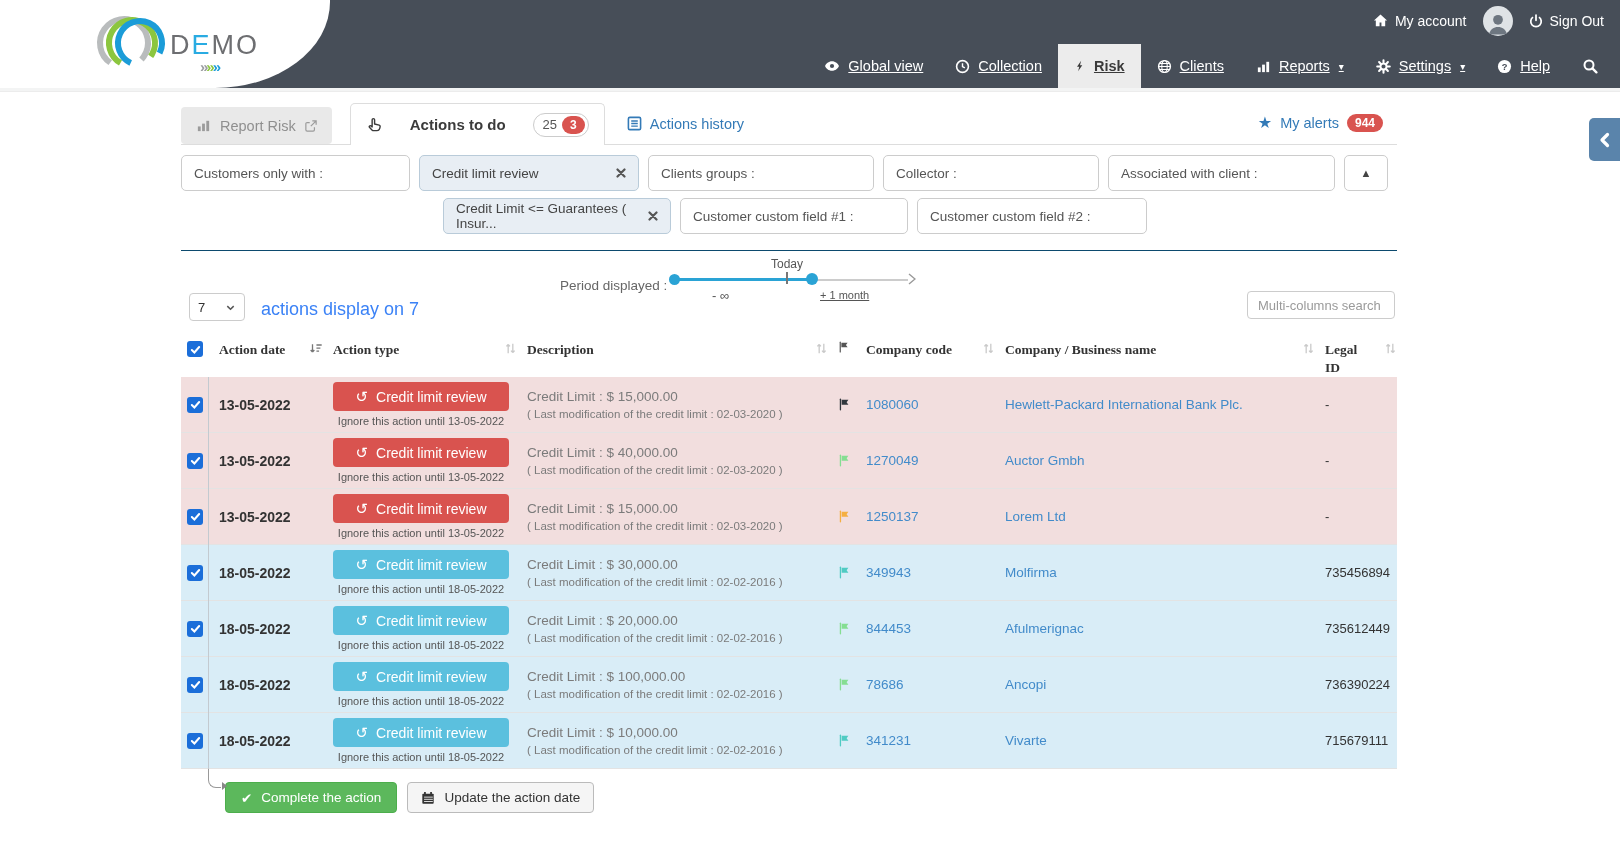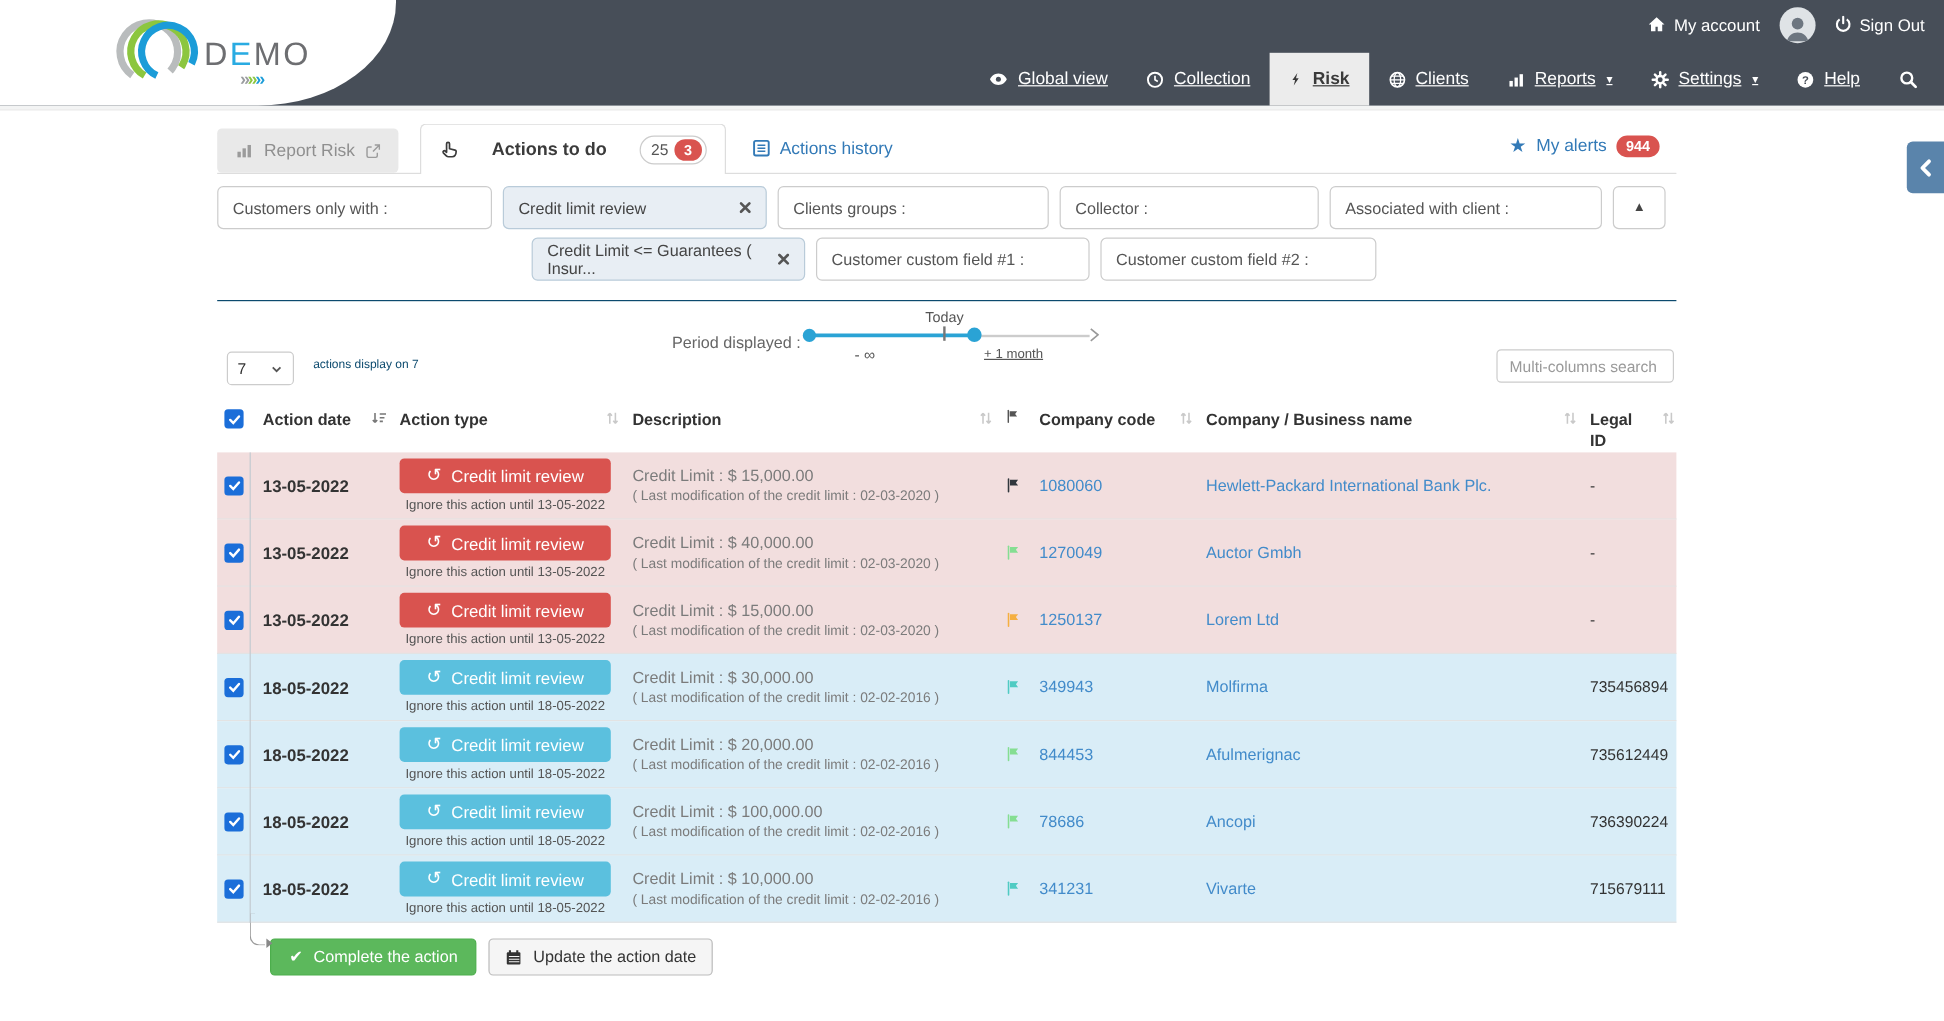--- a/index.html
+++ b/index.html
@@ -11,21 +11,21 @@
   .topbar { position:relative; height:88px; background:#474e58; }
   .logo-blob { position:absolute; left:0; top:0; width:330px; height:88px; background:#fff;
     border-radius:0 0 115px 0 / 0 0 86px; z-index:2; }
   .logo { position:absolute; left:92px; top:10px; width:170px; height:68px; cursor:pointer; }
   .logo-text { position:absolute; left:78px; top:20px; font-size:27px; letter-spacing:2px; color:#6d6e71; }
   .logo-text .e { color:#29abe2; }
   .logo-arrows { position:absolute; left:108px; top:48px; font-size:15px; font-weight:bold; letter-spacing:-2px; }
   .logo-arrows .a1{color:#9b9da0;} .logo-arrows .a2{color:#8cc63f;} .logo-arrows .a3{color:#1b9cd8;}
   .account-row { position:absolute; top:0; right:16px; height:41px; display:flex; align-items:center;
     gap:16px; color:#fff; font-size:14px; z-index:3; }
-  .acct-item { display:flex; gap:7px; cursor:pointer; }
+  .acct-item { display:flex; align-items:center; gap:7px; cursor:pointer; }
   .avatar { width:30px; height:30px; border-radius:50%; background:#dfe3e6; overflow:hidden;
     display:flex; align-items:flex-end; justify-content:center; cursor:pointer; }
   .mainnav { position:absolute; bottom:0; right:6px; height:44px; display:flex; align-items:stretch;
     color:#fff; font-size:14.5px; z-index:3; }
   .nav-item { display:flex; align-items:center; gap:8px; padding:0 16px; cursor:pointer; white-space:nowrap;text-decoration:underline; }
   .nav-item.active { background:#ececec; color:#3a3a3a; font-weight:bold; }
   .caret { font-size:10px; margin-left:1px; }
   .header-strip { height:4px; background:#f3f4f4; border-bottom:1px solid #ececec; }
 
   
@@ -58,21 +58,21 @@
   .w1{width:229px;} .w2{width:220px;} .w3{width:226px;} .w4{width:216px;} .w5{width:227px;}
   .w6{width:228px;} .w7{width:228px;} .w8{width:230px;}
   .f-collapse { width:44px; height:36px; border:1px solid #ccc; border-radius:5px; background:#fff;
     display:flex; align-items:center; justify-content:center; color:#444; font-size:11px; cursor:pointer; }
 
   
   .toolbar { position:relative; height:76px; }
   .select { position:absolute; left:8px; top:42px; width:56px; height:28px; border:1px solid #ccc;
     border-radius:4px; background:#fff; display:flex; align-items:center; justify-content:space-between;
     padding:0 8px; font-size:13px; cursor:pointer; }
-  .disp-label { position:absolute; left:80px; top:48px; font-size:10px; color:#0c4a6e; }
+  .disp-label { position:absolute; left:80px; top:48px; font-size:18px; color:#3b82f6; }
   .period { position:absolute; left:379px; top:6px; width:470px; height:64px; }
   .period-label { position:absolute; left:0; top:21px; font-size:13.5px; color:#666; }
   .track { position:absolute; left:110px; top:0; width:245px; height:60px; }
   .t-today { position:absolute; left:117px; top:0; transform:translateX(-50%); font-size:12px; color:#555; }
   .t-blue { position:absolute; left:4px; top:21px; width:138px; height:3px; background:#2aa3d5; border-radius:2px; }
   .t-gray { position:absolute; left:142px; top:21.5px; width:96px; height:2px; background:#ccc; }
   .t-tick { position:absolute; left:116px; top:15px; width:2px; height:12px; background:#777; }
   .t-dot1 { position:absolute; left:-1px; top:17px; width:11px; height:11px; border-radius:50%; background:#2aa3d5; cursor:grab; }
   .t-dot2 { position:absolute; left:136px; top:16px; width:12px; height:12px; border-radius:50%; background:#2aa3d5; cursor:grab; }
   .t-arrow { position:absolute; left:238px; top:16px; }
@@ -81,21 +81,21 @@
   .msearch { position:absolute; right:2px; top:40px; width:148px; height:28px; border:1px solid #ccc;
     border-radius:4px; padding:0 10px; font-size:13px; color:#333; font-family:inherit; }
   .msearch::placeholder { color:#9a9a9a; }
 
   
   .thead { display:flex; align-items:flex-start; padding-top:14px; height:50px; }
   .th { font-weight:bold; font-size:13.5px; color:#333; display:flex; justify-content:space-between;
     align-items:flex-start; padding-right:10px; line-height:1.35; }
   .col-cb{width:38px;} .col-date{width:114px;} .col-type{width:194px;} .col-desc{width:311px;}
   .col-flag{width:28px;} .col-code{width:139px;} .col-name{width:320px;} .col-legal{width:72px;padding-right:0;}
-  .th .lbl { cursor:pointer; }
+  .th .lbl { cursor:pointer;font-family:Liberation Serif, serif; }
   .sorticon { margin-top:1px; cursor:pointer; }
 
   .tbody { position:relative; }
   .timeline { position:absolute; left:27px; top:0; bottom:0; width:1px; background:#c3cad0; z-index:5; }
   .trow { display:flex; align-items:center; height:56px; border-bottom:1px solid #e3e3e3; position:relative; }
   .trow.danger { background:#f2dede; }
   .trow.info { background:#d9edf7; }
   .cb { width:16px; height:16px; border-radius:3px; background:#1b6ed9; display:flex; align-items:center;
     justify-content:center; margin-left:6px; cursor:pointer; }
   .c-date { width:114px; font-weight:bold; font-size:14px; color:#333; }

